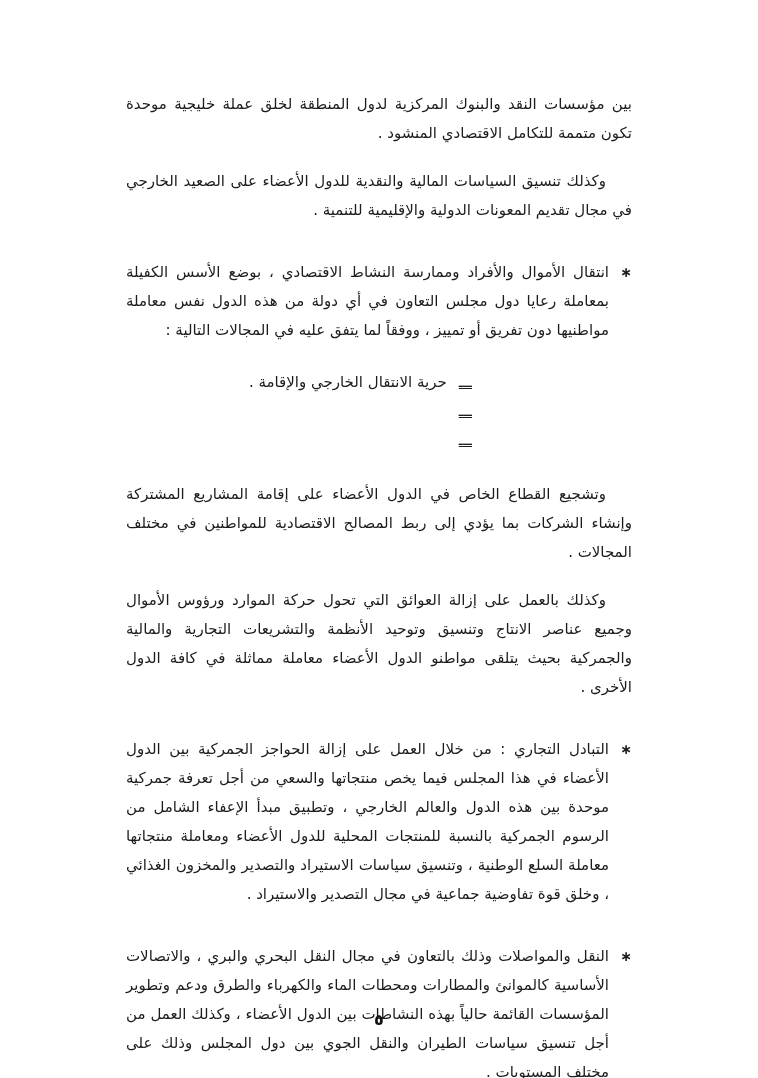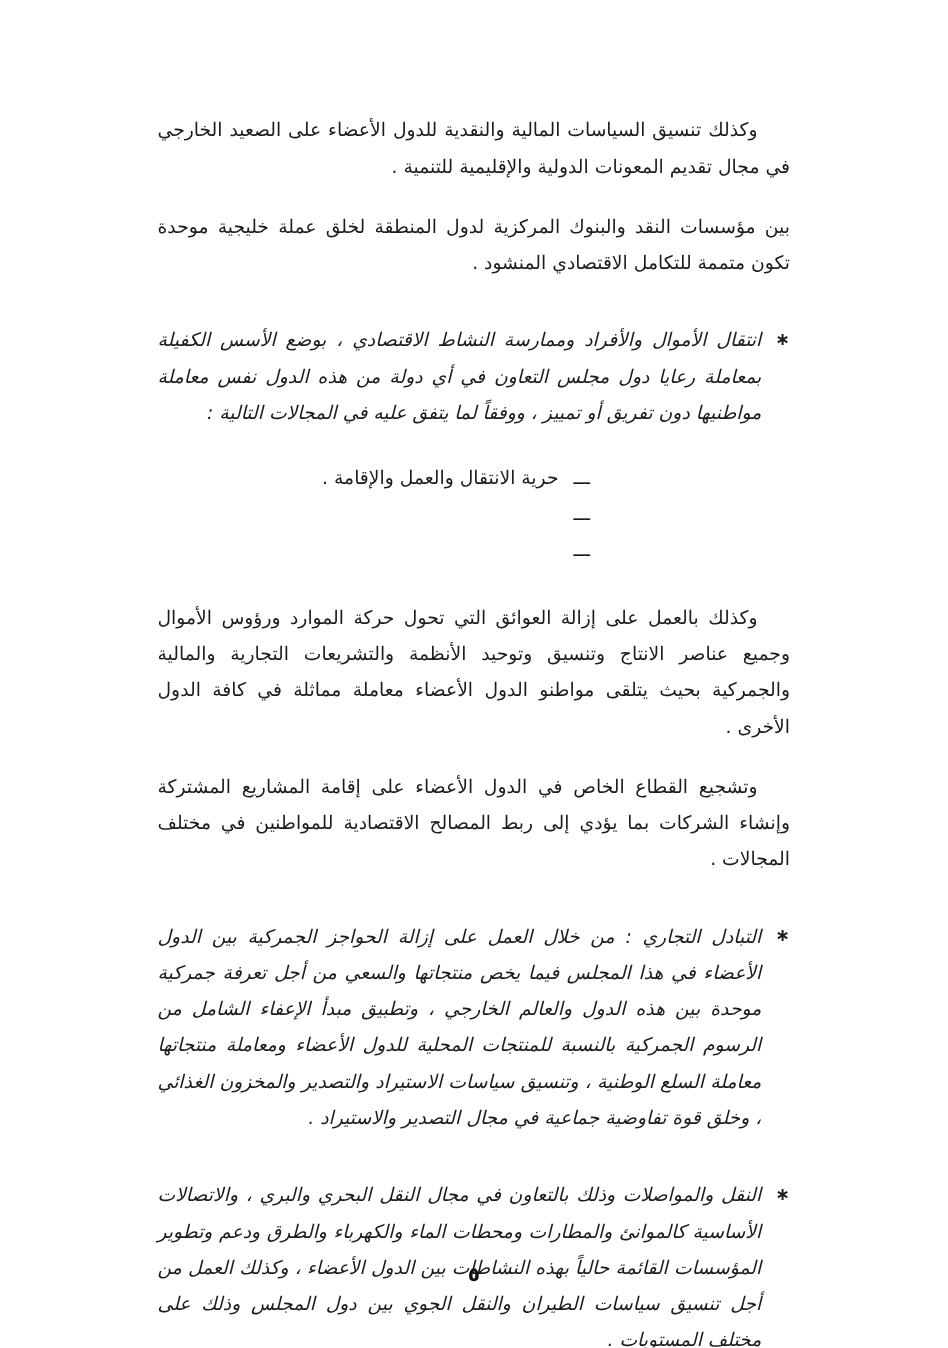--- a/index.html
+++ b/index.html
@@ -47,79 +47,79 @@
     flex: 0 0 18px;
     width: 18px;
     font-size: 14px;
     font-weight: bold;
     line-height: 29px;
     text-align: right;
   }
   .star-item p {
     margin: 0;
     flex: 1 1 auto;
-    font-style: italic;
   }
   .dash-list {
     margin: 23px 0 25px 0;
     padding-right: 160px;
   }
   .dash-item {
     display: flex;
     flex-direction: row;
     align-items: flex-start;
     gap: 12px;
     line-height: 29px;
   }
   .dash-item .dash {
     flex: 0 0 auto;
     letter-spacing: 0;
+    text-decoration: underline;
   }
   .page-number {
     position: absolute;
     top: 1010px;
     left: 0;
     width: 758px;
     text-align: center;
     font-size: 16px;
     font-weight: bold;
     color: #111111;
   }
 </style>
 </head>
 <body>
 
 <div class="page">
   <main class="content">
 
+    <p class="para">بين مؤسسات النقد والبنوك المركزية لدول المنطقة لخلق عملة خليجية موحدة تكون متممة للتكامل الاقتصادي المنشود .</p>
+
     <p class="para indent">وكذلك تنسيق السياسات المالية والنقدية للدول الأعضاء على الصعيد الخارجي في مجال تقديم المعونات الدولية والإقليمية للتنمية .</p>
-
-    <p class="para">بين مؤسسات النقد والبنوك المركزية لدول المنطقة لخلق عملة خليجية موحدة تكون متممة للتكامل الاقتصادي المنشود .</p>
 
     <div class="star-item">
       <span class="star">∗</span>
       <p>انتقال الأموال والأفراد وممارسة النشاط الاقتصادي ، بوضع الأسس الكفيلة بمعاملة رعايا دول مجلس التعاون في أي دولة من هذه الدول نفس معاملة مواطنيها دون تفريق أو تمييز ، ووفقاً لما يتفق عليه في المجالات التالية :</p>
     </div>
 
     <div class="dash-list">
       <div class="dash-item">
         <span class="dash">ـــ</span>
-        <span>حرية الانتقال والعمل والإقامة .</span>
+        <span>حرية الانتقال الخارجي والإقامة .</span>
       </div>
       <div class="dash-item">
         <span class="dash">ـــ</span>
       </div>
       <div class="dash-item">
         <span class="dash">ـــ</span>
       </div>
     </div>
 
+    <p class="para indent">وتشجيع القطاع الخاص في الدول الأعضاء على إقامة المشاريع المشتركة وإنشاء الشركات بما يؤدي إلى ربط المصالح الاقتصادية للمواطنين في مختلف المجالات .</p>
+
     <p class="para indent">وكذلك بالعمل على إزالة العوائق التي تحول حركة الموارد ورؤوس الأموال وجميع عناصر الانتاج وتنسيق وتوحيد الأنظمة والتشريعات التجارية والمالية والجمركية بحيث يتلقى مواطنو الدول الأعضاء معاملة مماثلة في كافة الدول الأخرى .</p>
-
-    <p class="para indent">وتشجيع القطاع الخاص في الدول الأعضاء على إقامة المشاريع المشتركة وإنشاء الشركات بما يؤدي إلى ربط المصالح الاقتصادية للمواطنين في مختلف المجالات .</p>
 
     <div class="star-item">
       <span class="star">∗</span>
       <p>التبادل التجاري : من خلال العمل على إزالة الحواجز الجمركية بين الدول الأعضاء في هذا المجلس فيما يخص منتجاتها والسعي من أجل تعرفة جمركية موحدة بين هذه الدول والعالم الخارجي ، وتطبيق مبدأ الإعفاء الشامل من الرسوم الجمركية بالنسبة للمنتجات المحلية للدول الأعضاء ومعاملة منتجاتها معاملة السلع الوطنية ، وتنسيق سياسات الاستيراد والتصدير والمخزون الغذائي ، وخلق قوة تفاوضية جماعية في مجال التصدير والاستيراد .</p>
     </div>
 
     <div class="star-item">
       <span class="star">∗</span>
       <p>النقل والمواصلات وذلك بالتعاون في مجال النقل البحري والبري ، والاتصالات الأساسية كالموانئ والمطارات ومحطات الماء والكهرباء والطرق ودعم وتطوير المؤسسات القائمة حالياً بهذه النشاطات بين الدول الأعضاء ، وكذلك العمل من أجل تنسيق سياسات الطيران والنقل الجوي بين دول المجلس وذلك على مختلف المستويات .</p>
     </div>

